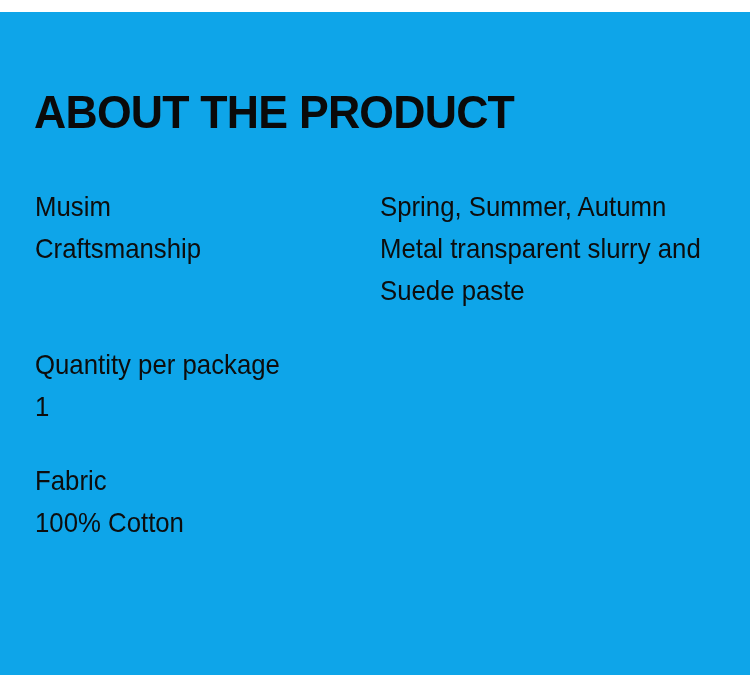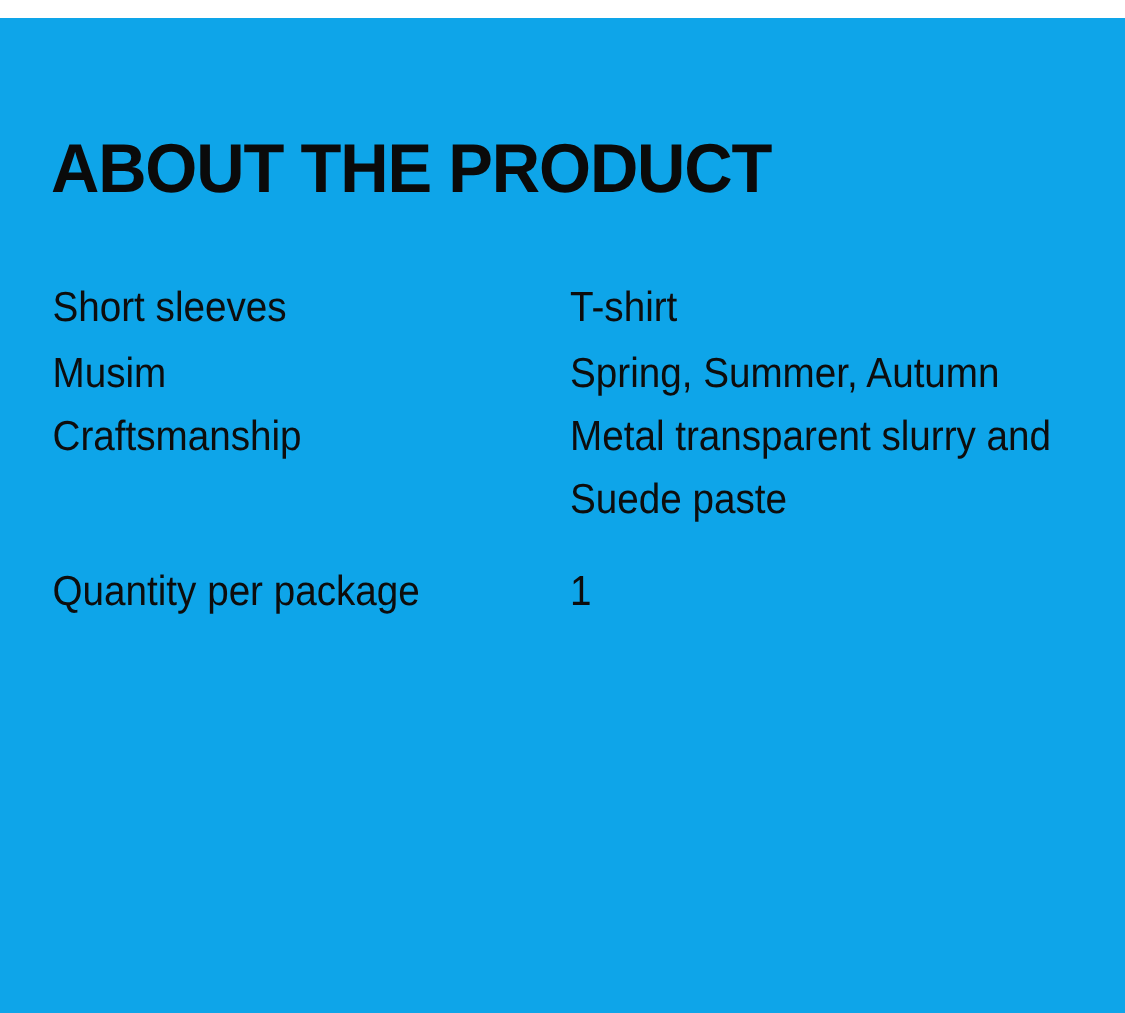--- a/index.html
+++ b/index.html
@@ -54,21 +54,21 @@
 
   .spec-row {
     display: flex;
     align-items: flex-start;
     width: 100%;
   }
 
   .spec-row.gap-none   { margin-top: 0px; }
   .spec-row.gap-small  { margin-top: 2px; justify-content: space-between; }
   .spec-row.gap-large  { }
-  .spec-row.gap-medium { margin-top: 19px; }
+  .spec-row.gap-medium { margin-top: 32px; flex-direction: column; }
 
   .spec-label,
   .spec-value {
     font-family: "Liberation Sans", "DejaVu Sans", sans-serif;
     font-weight: 400;
     font-size: 28px;
     line-height: 42px;
     color: #0d0d0d;
     transform: scaleX(0.92);
     transform-origin: left top;
@@ -93,26 +93,20 @@
 </style>
 </head>
 <body>
 
 <div class="product-panel">
 
   <div class="panel-title">ABOUT THE PRODUCT</div>
 
   <div class="spec-table">
 
-    <div class="spec-row gap-none">
-      <div class="spec-label">Short sleeves</div>
-      <div class="spec-value">
-        <span class="value-line">T-shirt</span>
-      </div>
-    </div>
 
     <div class="spec-row gap-small">
       <div class="spec-label">Musim</div>
       <div class="spec-value">
         <span class="value-line">Spring, Summer, Autumn</span>
       </div>
     </div>
 
     <div class="spec-row gap-large">
       <div class="spec-label">Craftsmanship</div>
@@ -122,15 +116,21 @@
       </div>
     </div>
 
     <div class="spec-row gap-medium">
       <div class="spec-label">Quantity per package</div>
       <div class="spec-value">
         <span class="value-line">1</span>
       </div>
     </div>
 
+    <div class="spec-row gap-medium">
+      <div class="spec-label">Fabric</div>
+      <div class="spec-value">
+        <span class="value-line">100% Cotton</span>
+      </div>
+    </div>
 
   </div>
 </div>
 
 </body></html>

